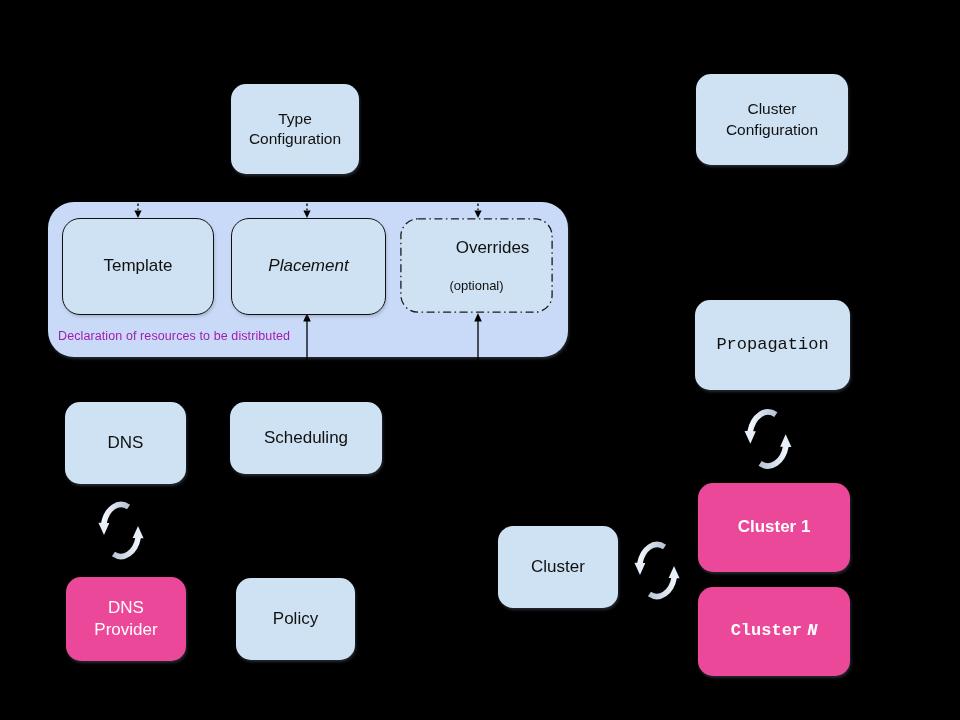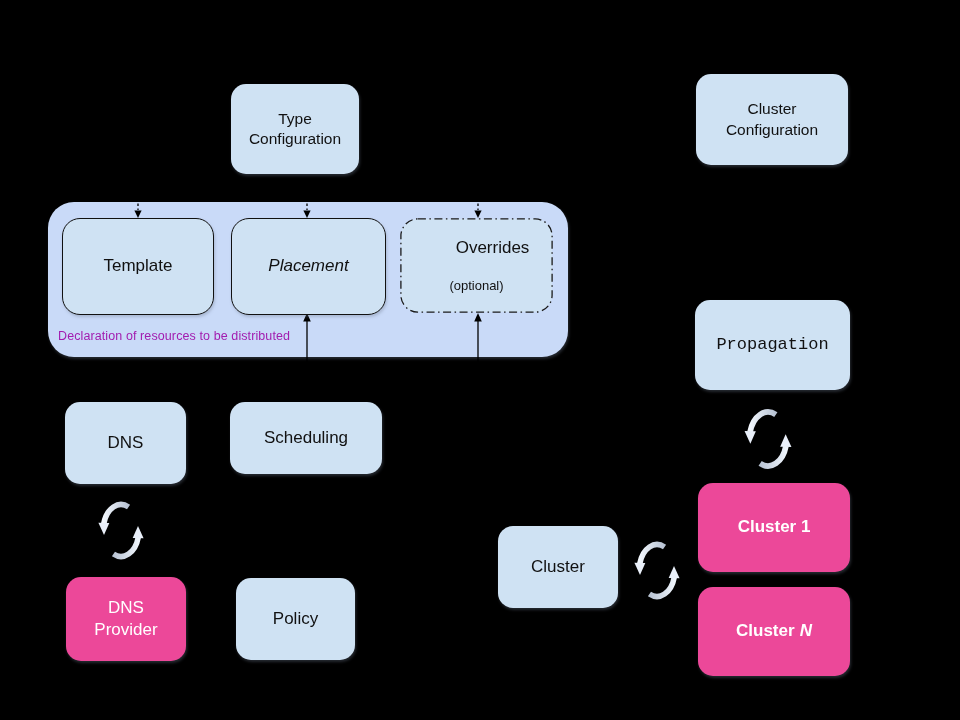--- a/index.html
+++ b/index.html
@@ -131,21 +131,21 @@
 
   <div class="box light" style="left:695px;top:300px;width:155px;height:90px;font-family:Liberation Mono, monospace;">
     <span class="lbl">Propagation</span>
   </div>
   <div class="box light" style="left:498px;top:526px;width:120px;height:82px;">
     <span class="lbl">Cluster</span>
   </div>
   <div class="box blue bold" style="left:698px;top:483px;width:152px;height:89px;">
     <span class="lbl">Cluster 1</span>
   </div>
-  <div class="box blue bold" style="left:698px;top:587px;width:152px;height:89px;">
+  <div class="box blue bold" style="left:698px;top:587px;width:152px;height:89px;font-family:Liberation Mono, monospace;">
     <span class="lbl"><span>Cluster</span><span class="cluster-suffix">N</span></span>
   </div>
 
   <svg class="sync" style="left:95px;top:493px;" width="52" height="75">
     <use href="#syncIcon" width="52" height="75"></use>
   </svg>
   <svg class="sync" style="left:741px;top:400px;" width="54" height="78">
     <use href="#syncIcon" width="54" height="78"></use>
   </svg>
   <svg class="sync" style="left:631px;top:533px;" width="52" height="75">

